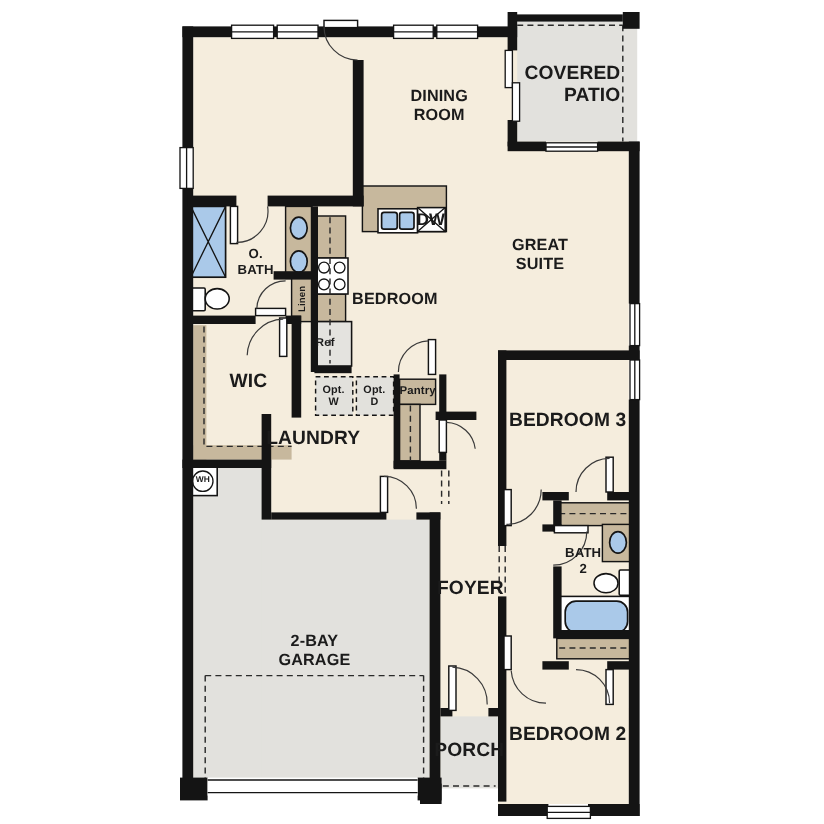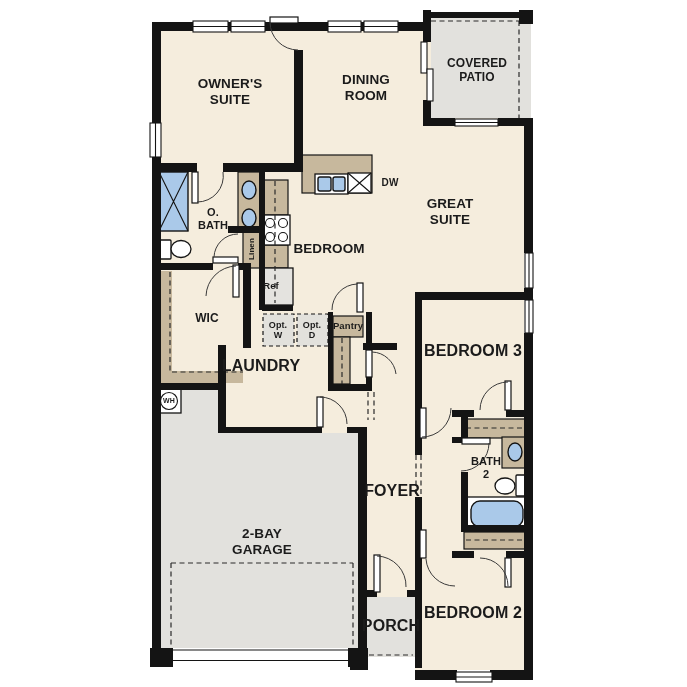--- a/index.html
+++ b/index.html
@@ -21,21 +21,21 @@
   .appd{fill:#e2e1dc;stroke:#141414;stroke-width:1.2;stroke-dasharray:4 3;}
   .win{fill:#fff;stroke:#141414;stroke-width:1.1;}
   .ln{stroke:#141414;stroke-width:1.1;fill:none;}
   .dash{stroke:#2a2a2a;stroke-width:1.2;stroke-dasharray:5 3.5;fill:none;}
   .arc{stroke:#3a3a3a;stroke-width:1;fill:none;}
   .leaf{fill:#fff;stroke:#141414;stroke-width:1.2;}
   .lbl{position:absolute;transform:translate(-50%,-50%);font-weight:bold;color:var(--label);
        text-align:center;white-space:pre-line;line-height:1.16;letter-spacing:.1px;}
   .rot{transform:translate(-50%,-50%) rotate(-90deg);}
   .s13{font-size:13.5px;} .s12b{font-size:16px;} .s12{font-size:16px;} .s11{font-size:11px;}
-  .s10{font-size:12px;} .s9{font-size:9.5px;} .s88{font-size:9px;} .s8{font-size:10px;margin-left:31px;}
+  .s10{font-size:16px;text-align:right;} .s9{font-size:9.5px;} .s88{font-size:9px;} .s8{font-size:14px;}
   .s7{font-size:8px;} .s6{font-size:7px;}
 </style>
 </head>
 <body>
 
 <div id="plan">
 <svg width="687" height="687" viewBox="0 0 687 687">
 
   <g>
     <rect class="floor" x="161" y="31" width="363" height="621"></rect>
@@ -231,22 +231,20 @@
         <path class="arc" d="M489,443 A28,28 0 0 1 461,471"></path>
     <rect class="leaf" x="420" y="530" width="6" height="28"></rect>
         <path class="arc" d="M426,559 A29,29 0 0 0 455,586"></path>
     <rect class="leaf" x="505" y="558" width="6" height="29"></rect>
         <path class="arc" d="M508,586 A28,28 0 0 0 480,558"></path>
     <rect class="leaf" x="374" y="555" width="6" height="37"></rect>
         <path class="arc" d="M377,556 A30,30 0 0 1 406,587"></path>
   </g>
 </svg>
 
-  <div class="lbl s13" style="left:230px;top:92px">OWNER'S
-SUITE</div>
   <div class="lbl s13" style="left:366px;top:88px">DINING
 ROOM</div>
   <div class="lbl s10" style="left:477px;top:71px">COVERED
 PATIO</div>
   <div class="lbl s13" style="left:450px;top:212px">GREAT
 SUITE</div>
   <div class="lbl s11" style="left:213px;top:219px">O.
 BATH</div>
   <div class="lbl s13" style="left:329px;top:249px">BEDROOM</div>
   <div class="lbl s10" style="left:207px;top:319px">WIC</div>

